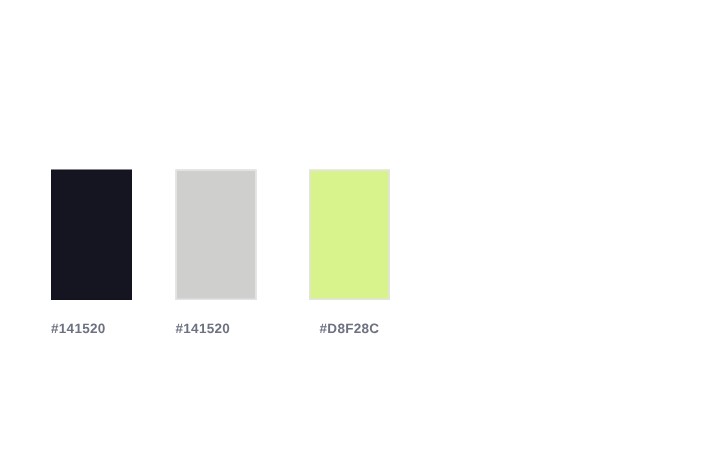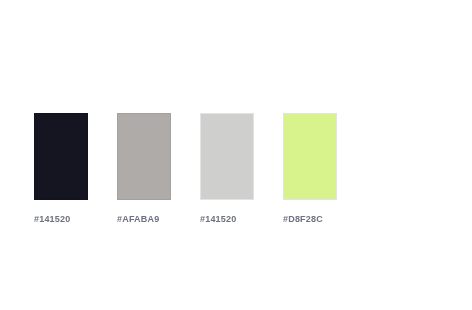--- a/index.html
+++ b/index.html
@@ -33,20 +33,21 @@
   }
   .swatch-cell {
     width: 66px;
     margin-right: 17px;
     display: flex;
     flex-direction: column;
     align-items: flex-start;
   }
   .swatch-cell:last-child {
     margin-right: 0;
+    align-items: center;
   }
   .swatch-chip {
     width: 54px;
     height: 87px;
     display: block;
     box-sizing: border-box;
   }
   .swatch-label {
     margin-top: 13px;
     font-family: "Liberation Sans", sans-serif;
@@ -63,24 +64,20 @@
 
 <div id="palette-canvas">
 
   <div id="swatch-row">
 
     <div class="swatch-cell">
       <div class="swatch-chip" style="background-color: rgb(20, 21, 32); border: 1px solid rgba(0, 0, 0, 0.06);"></div>
       <div class="swatch-label" style="color: rgb(110, 113, 128);">#141520</div>
     </div>
 
-    <div class="swatch-cell">
-      <div class="swatch-chip" style="background-color: rgb(175, 171, 169); border: 1px solid rgba(0, 0, 0, 0.06);"></div>
-      <div class="swatch-label" style="color: rgb(110, 113, 128);">#AFABA9</div>
-    </div>
 
     <div class="swatch-cell">
       <div class="swatch-chip" style="background-color: rgb(207, 208, 205); border: 1px solid rgb(227, 227, 230);"></div>
       <div class="swatch-label" style="color: rgb(110, 113, 128);">#141520</div>
     </div>
 
 
     <div class="swatch-cell">
       <div class="swatch-chip" style="background-color: rgb(216, 242, 140); border: 1px solid rgb(227, 227, 230);"></div>
       <div class="swatch-label" style="color: rgb(110, 113, 128);">#D8F28C</div>

